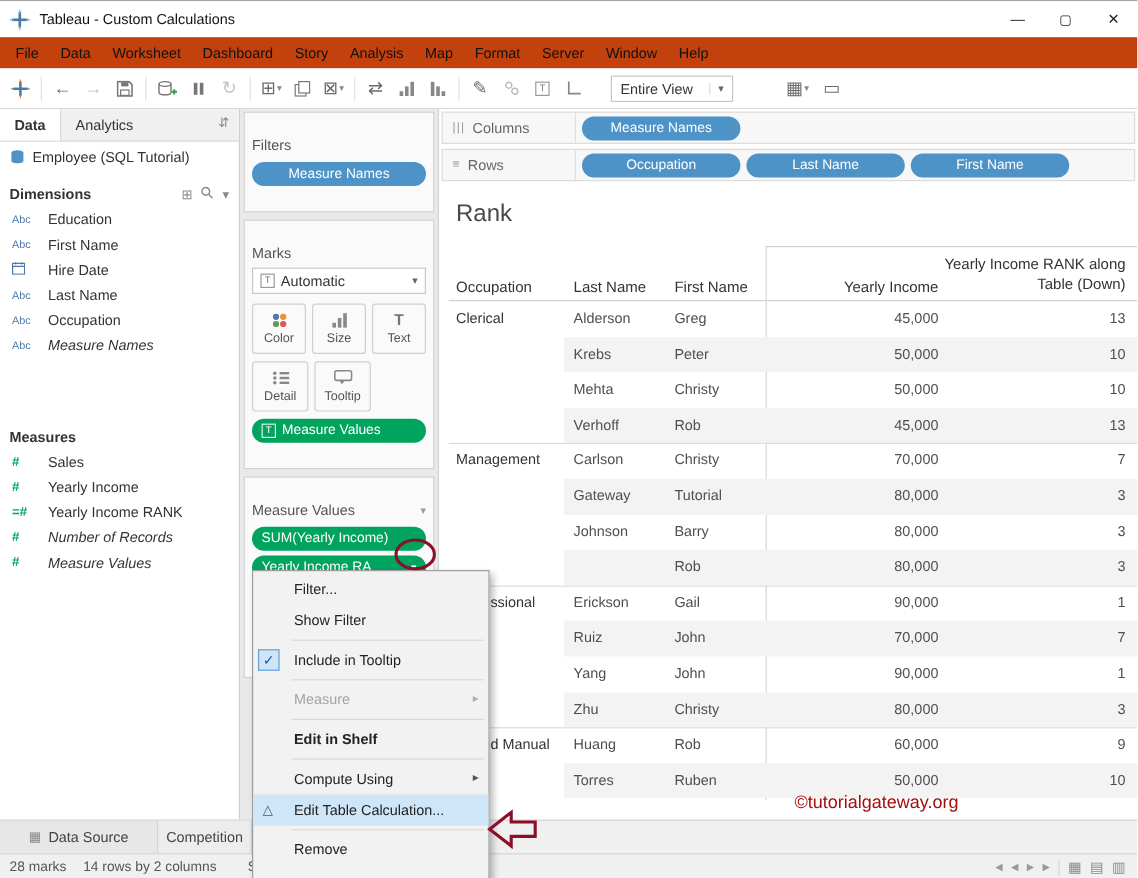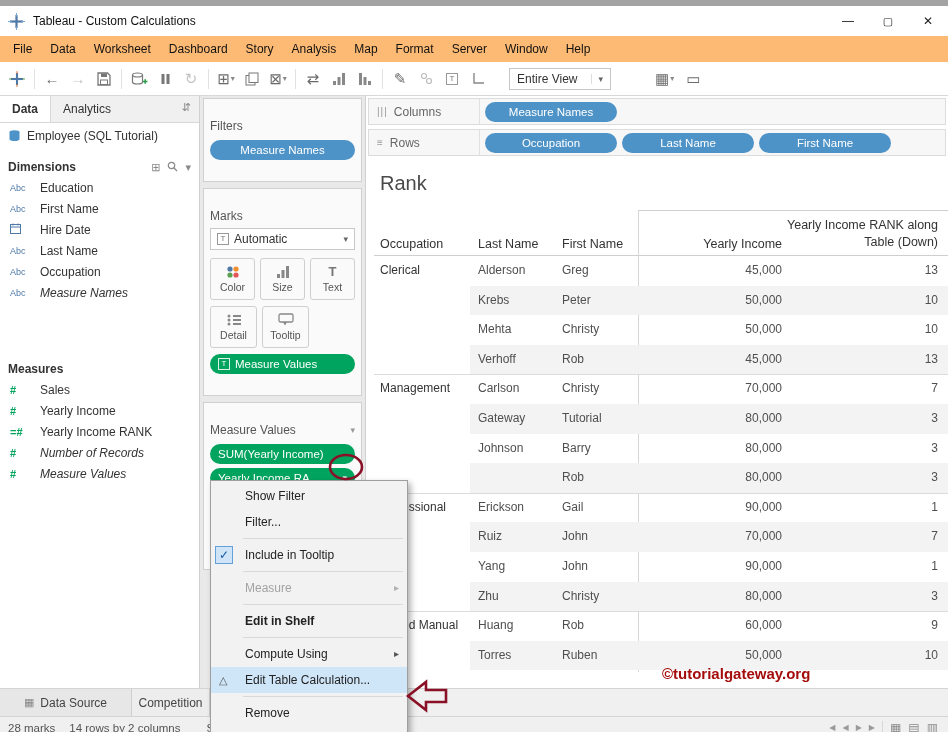--- a/index.html
+++ b/index.html
@@ -1,29 +1,29 @@
 <!DOCTYPE html>
 <html><head>
 <meta charset="utf-8">
 <style>
   * { box-sizing: border-box; margin: 0; padding: 0; }
   body { font-family: "Liberation Sans", sans-serif; }
   .window { position: relative; width: 948px; height: 732px; background: #fff;
-            overflow: hidden; border-top: 6px solid #a3a3a3; font-size: 12px; color: #333; }
+            overflow: hidden; border-top: 1px solid #a3a3a3; font-size: 12px; color: #333; }
 
   
   .titlebar { height: 30px; display: flex; align-items: center; background: #fff; padding-left: 8px; }
   .titlebar .logo { width: 17px; height: 17px; margin-right: 8px; }
   .titlebar .title { font-size: 12px; color: #111; flex: 1; }
   .win-btn { width: 40px; height: 30px; display: flex; align-items: center; justify-content: center;
              font-size: 12px; color: #222; }
   .win-btn.max { font-size: 11px; }
 
   
-  .menubar { height: 26px; display: flex; align-items: center; background: #fdba74; padding-left: 4px; }
+  .menubar { height: 26px; display: flex; align-items: center; background: #c2410c; padding-left: 4px; }
   .menubar .mi { padding: 4px 9px; color: #111; cursor: default; }
 
   
   .toolbar { height: 34px; display: flex; align-items: center; background: #fff;
              border-bottom: 1px solid #d8d8d8; padding: 0 8px; gap: 8px; }
   .tbi { color: #6b6b6b; font-size: 15px; line-height: 1; display: inline-flex; align-items: center;
          justify-content: center; min-width: 18px; height: 22px; }
   .tbi.dis { color: #c4c4c4; }
   .tbi .mini-caret { font-size: 8px; color: #888; margin-left: 1px; }
   .tb-sep { width: 1px; height: 20px; background: #e2e2e2; }
@@ -104,21 +104,21 @@
   .trow:nth-child(even)::before { content: ""; position: absolute; left: 104px; right: 0; top: 0; bottom: 0;
                                   background: #f3f3f3; }
   .tc { position: absolute; top: 0; height: 100%; line-height: 29.6px; white-space: nowrap; }
   .c-occ { left: 14px; width: 92px; color: #333; }
   .c-last { left: 112px; width: 82px; }
   .c-first { left: 196px; width: 74px; }
   .c-income { left: 280px; width: 136px; text-align: right; }
   .c-rank { left: 430px; width: 142px; text-align: right; }
   .glines { position: absolute; left: 0; right: 0; top: 96px; }
   .gline { position: absolute; left: 8px; right: 0; height: 1px; background: #dcdcdc; }
-  .watermark { position: absolute; left: 296px; top: 505px; font-size: 15px; font-weight: bold; color: #a50d0d; }
+  .watermark { position: absolute; left: 296px; top: 505px; font-size: 15px; font-weight: normal; color: #a50d0d; }
 
   
   .sheet-tabs { position: absolute; left: 0; top: 682px; width: 100%; height: 28px; background: #f0f0f0;
                 border-top: 1px solid #d4d4d4; display: flex; }
   .stab { display: flex; align-items: center; justify-content: center; gap: 6px; background: #e7e7e7;
           border-right: 1px solid #cfcfcf; color: #444; padding: 0 10px; }
   .stab.ds { width: 132px; }
   .stab.sheet-t { width: 78px; background: #ededed; }
   .stab .ic { color: #888; font-size: 11px; }
   .statusbar { position: absolute; left: 0; top: 710px; width: 100%; height: 22px; background: #f0f0f0;
@@ -613,22 +613,22 @@
       <span class="pg">▶</span>
       <span class="pg">▶</span>
       <span class="sb-sep"></span>
       <span class="gr">▦</span>
       <span class="gr">▤</span>
       <span class="gr">▥</span>
     </span>
   </div>
 
   <div class="ctx-menu">
+    <div class="ctx-item">Filter...</div>
     <div class="ctx-item">Show Filter</div>
-    <div class="ctx-item">Filter...</div>
     <div class="ctx-sep"></div>
     <div class="ctx-item">
       <span class="ctx-check">✓</span>
       <span>Include in Tooltip</span>
     </div>
     <div class="ctx-sep"></div>
     <div class="ctx-item dis">
       <span>Measure</span>
       <span class="sub">▸</span>
     </div>

